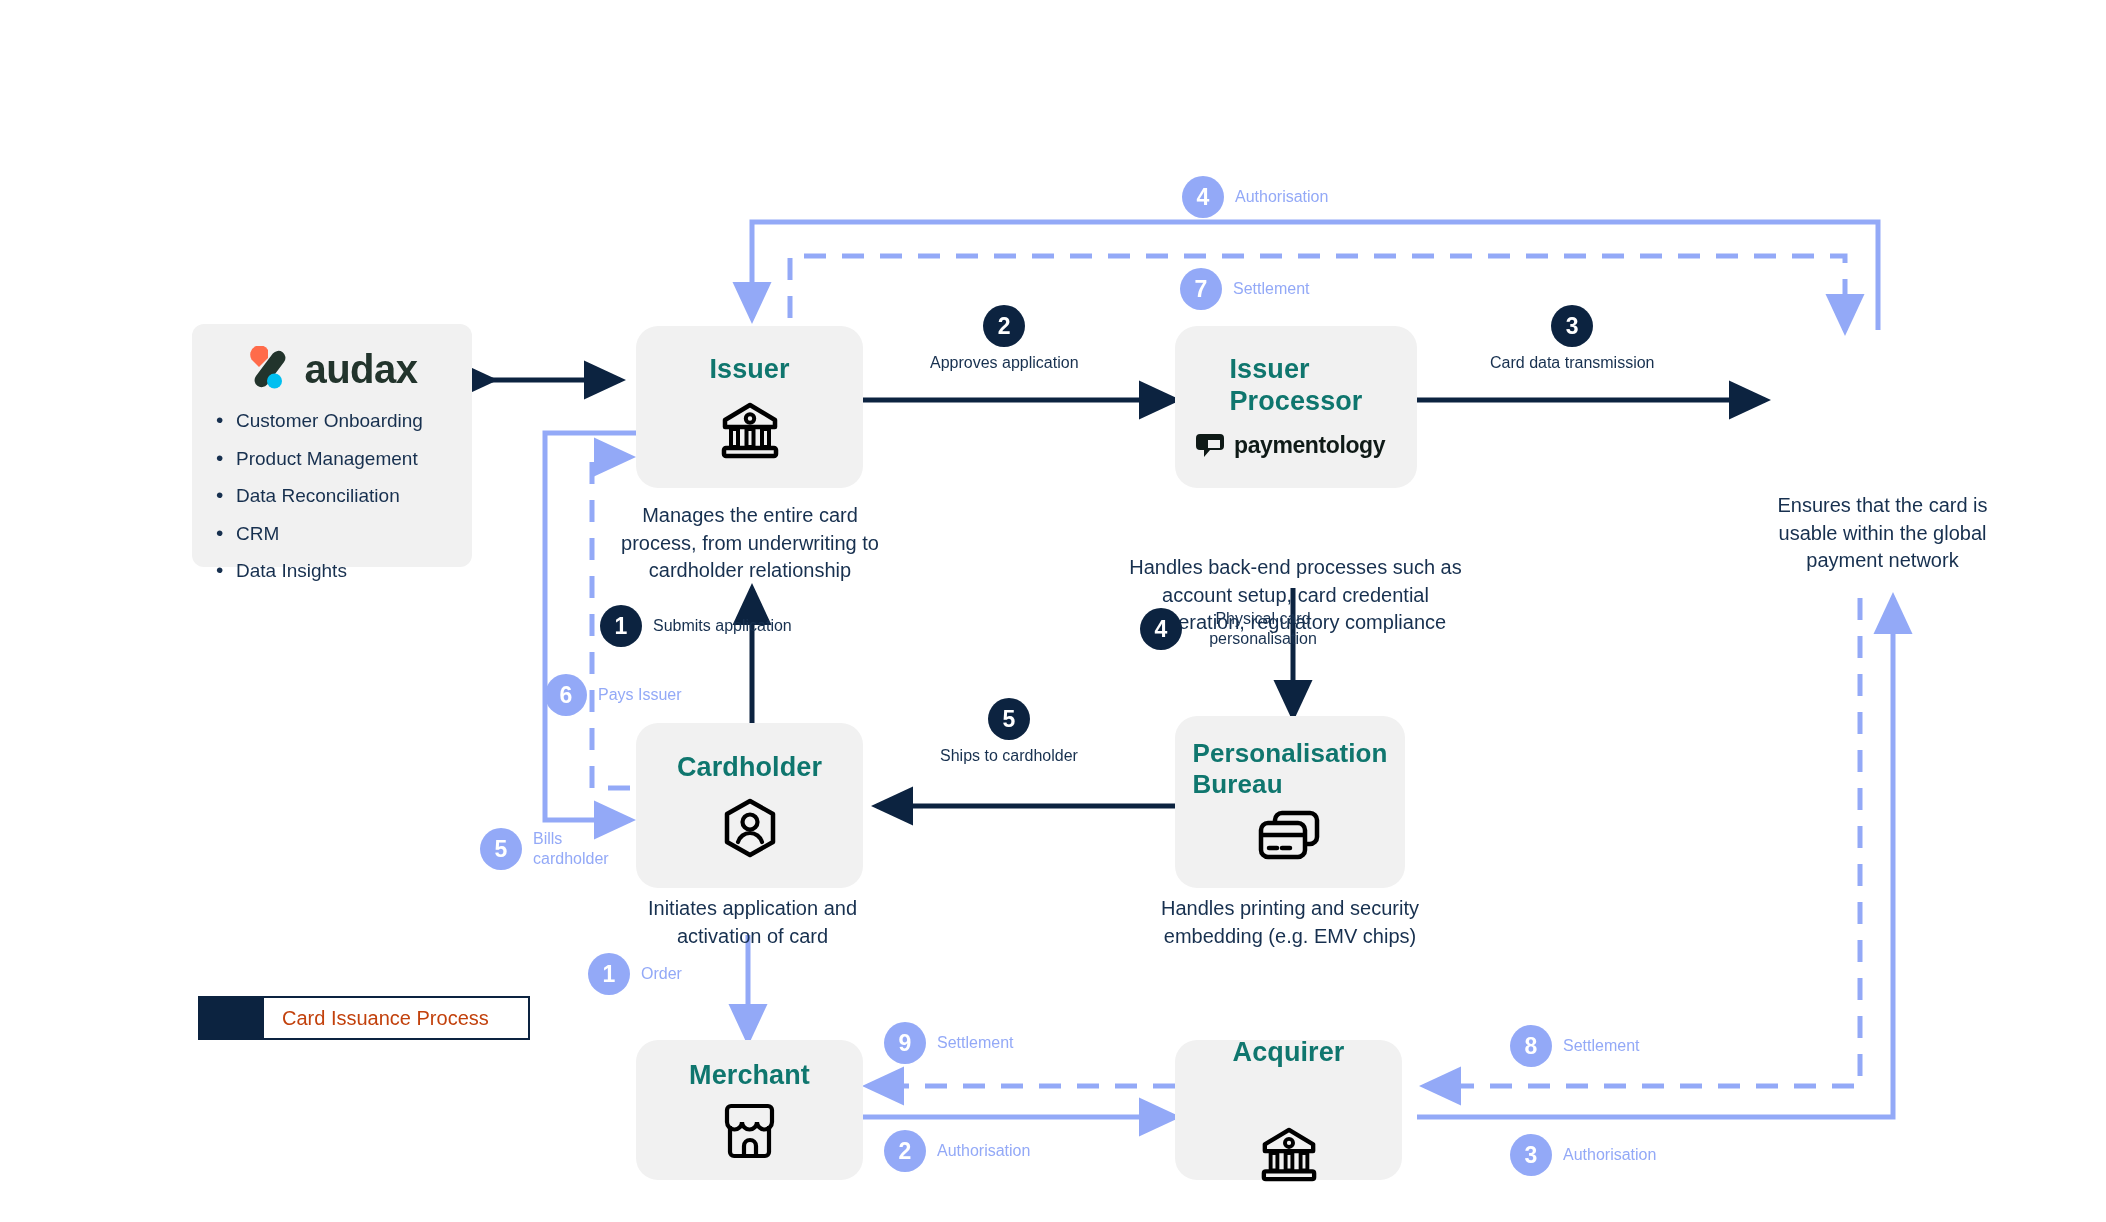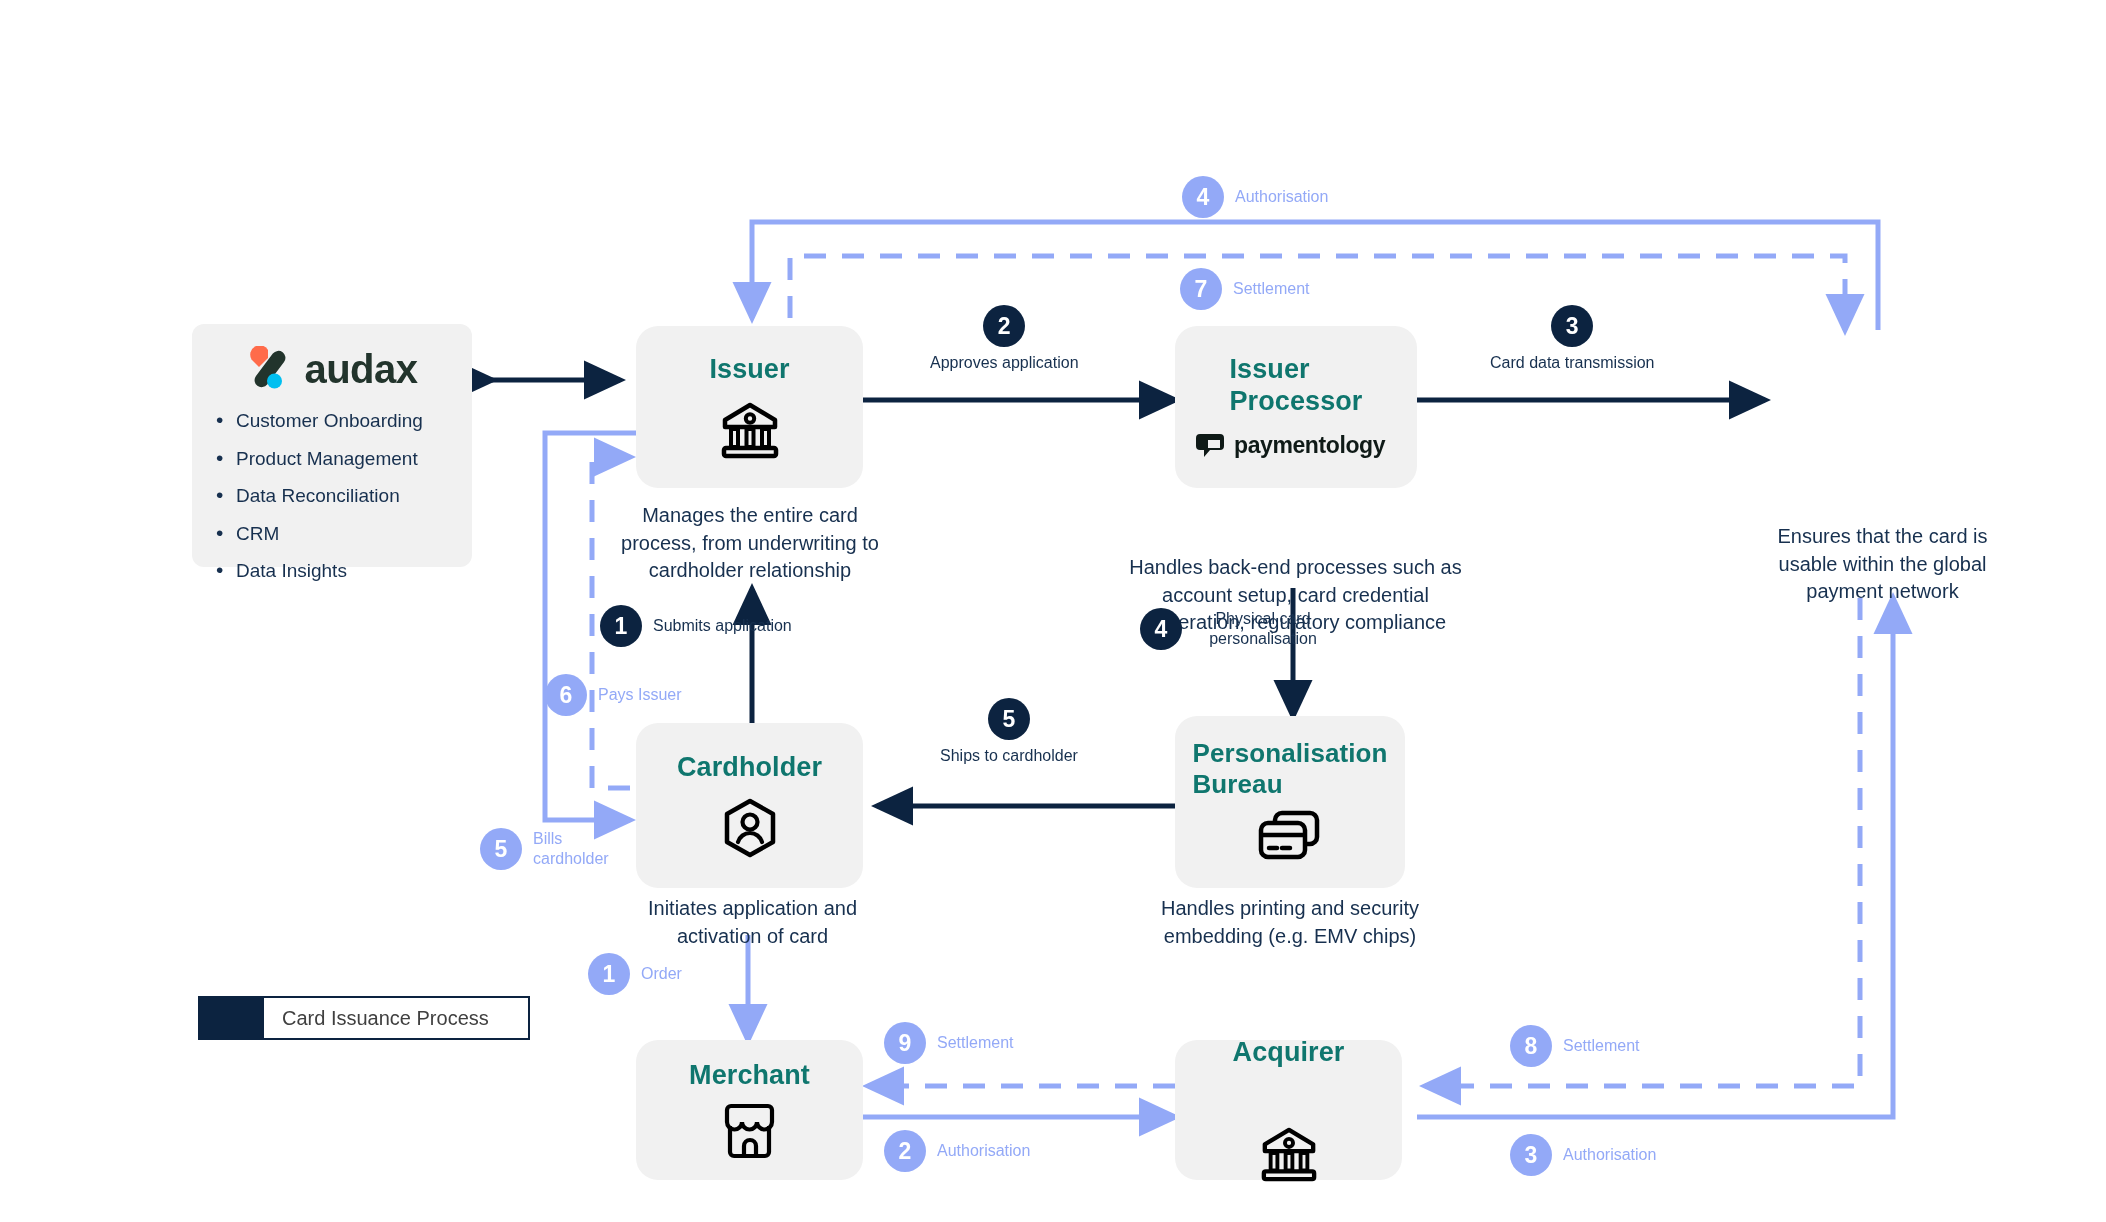--- a/index.html
+++ b/index.html
@@ -96,21 +96,21 @@
 
   
   #legend { position: absolute; left: 198px; top: 996px; z-index: 6; }
   .legend-row { display: flex; align-items: stretch; height: 44px; margin-bottom: 14px; }
   .legend-swatch { width: 66px; }
   .legend-text {
     flex: 1; display: flex; align-items: center; padding-left: 18px;
     font-size: 20px; width: 266px;
   }
   .legend-row.issuance .legend-swatch { background: #0c2340; }
-  .legend-row.issuance .legend-text { border: 2px solid #0c2340; border-left: none; color: #404040; }
+  .legend-row.issuance .legend-text { border: 2px solid #0c2340; border-left: none; color: #c2410c; }
   .legend-row.txn .legend-swatch { background: #93a9f7; }
   .legend-row.txn .legend-text { border: 2px solid #cfd9fb; border-left: none; color: #93a9f7; }
 </style>
 </head>
 <body>
 
 <div id="stage">
 
   <svg id="wires" viewBox="0 0 2106 1222">
     <defs>
@@ -200,21 +200,21 @@
     <div class="node-icon" style="margin-top:12px;">
       <svg width="200" height="30" viewBox="0 0 200 30">
         <path d="M4 4 H24 A4 4 0 0 1 28 8 V16 A4 4 0 0 1 24 20 H14 L8 27 V20 H4 A4 4 0 0 1 0 16 V8 A4 4 0 0 1 4 4 Z" fill="#0f1a17"></path>
         <path d="M12 10 H24 V18 H12 Z" fill="#f1f1f1"></path>
         <text x="38" y="23" font-family="'Liberation Sans',sans-serif" font-size="23" font-weight="bold" fill="#0f1a17" letter-spacing="-0.4">paymentology</text>
       </svg>
     </div>
   </div>
   <div class="node-desc" style="left:1128px; top:506px; width:335px;margin-top:48px;">Handles back-end processes such as account setup, card credential generation, regulatory compliance</div>
 
-  <div class="node-desc" style="left:1760px; top:523px; width:245px;">Ensures that the card is usable within the global payment network</div>
+  <div class="node-desc" style="left:1760px; top:492px; width:245px;">Ensures that the card is usable within the global payment network</div>
 
   <div class="node" style="left:636px; top:723px; width:227px; height:165px;">
     <div class="node-title">Cardholder</div>
     <div class="node-icon">
       <svg width="62" height="62" viewBox="0 0 62 62">
         <path d="M31 4 L54 17 L54 45 L31 58 L8 45 L8 17 Z" fill="none" stroke="#000" stroke-width="4.5" stroke-linejoin="round"></path>
         <circle cx="31" cy="25" r="7.5" fill="none" stroke="#000" stroke-width="4.2"></circle>
         <path d="M19 45 A12.5 12.5 0 0 1 43 45" fill="none" stroke="#000" stroke-width="4.2" stroke-linecap="round"></path>
       </svg>
     </div>

